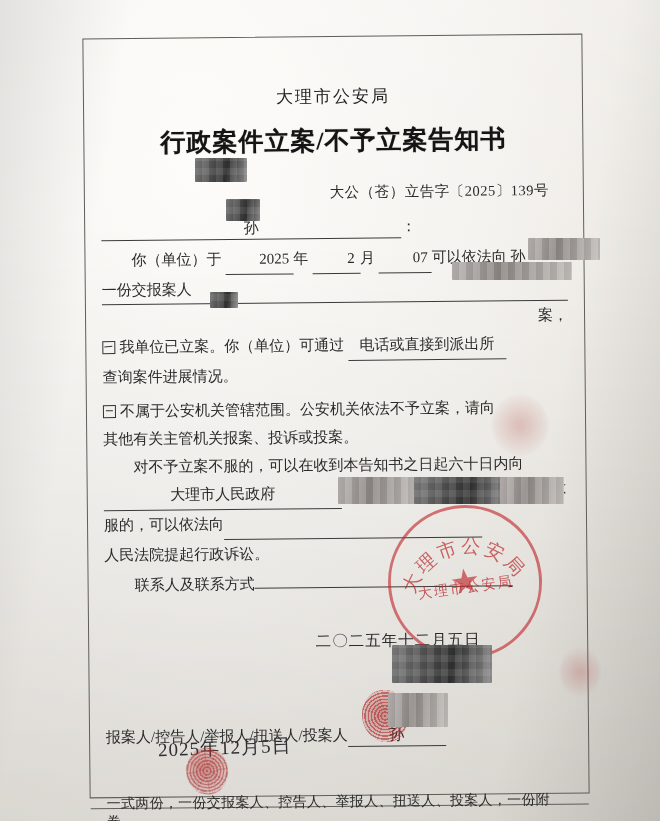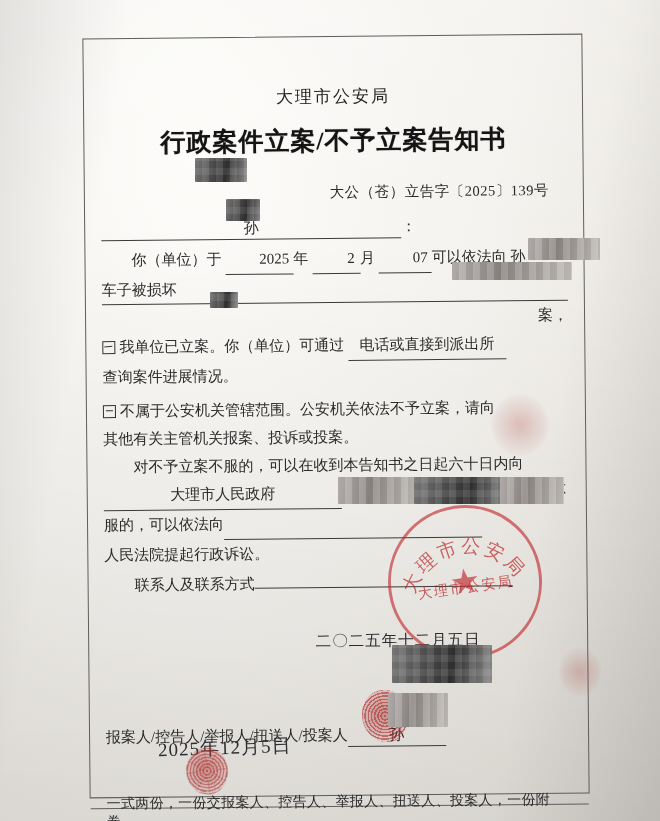--- a/index.html
+++ b/index.html
@@ -314,21 +314,21 @@
 
         <div class="indent">
           <span>你（单位）于</span>
           <span class="fill w54">2025</span><span>年</span>
           <span class="fill w40">2</span><span>月</span>
           <span class="fill w40">07</span><span>可以依法向</span>
           <span>孙</span>
         </div>
 
         <div class="underline-row">
-          <span>车子被损坏</span>
+          <span>一份交报案人</span>
         </div>
         <div style="text-align:right;">
           <span>案，</span>
         </div>
 
         <div class="checkline">
           <span class="cbox checked"></span>
           <span>
             <span>我单位已立案。你（单位）可通过</span>
             <span class="fill w150">电话或直接到派出所</span>

